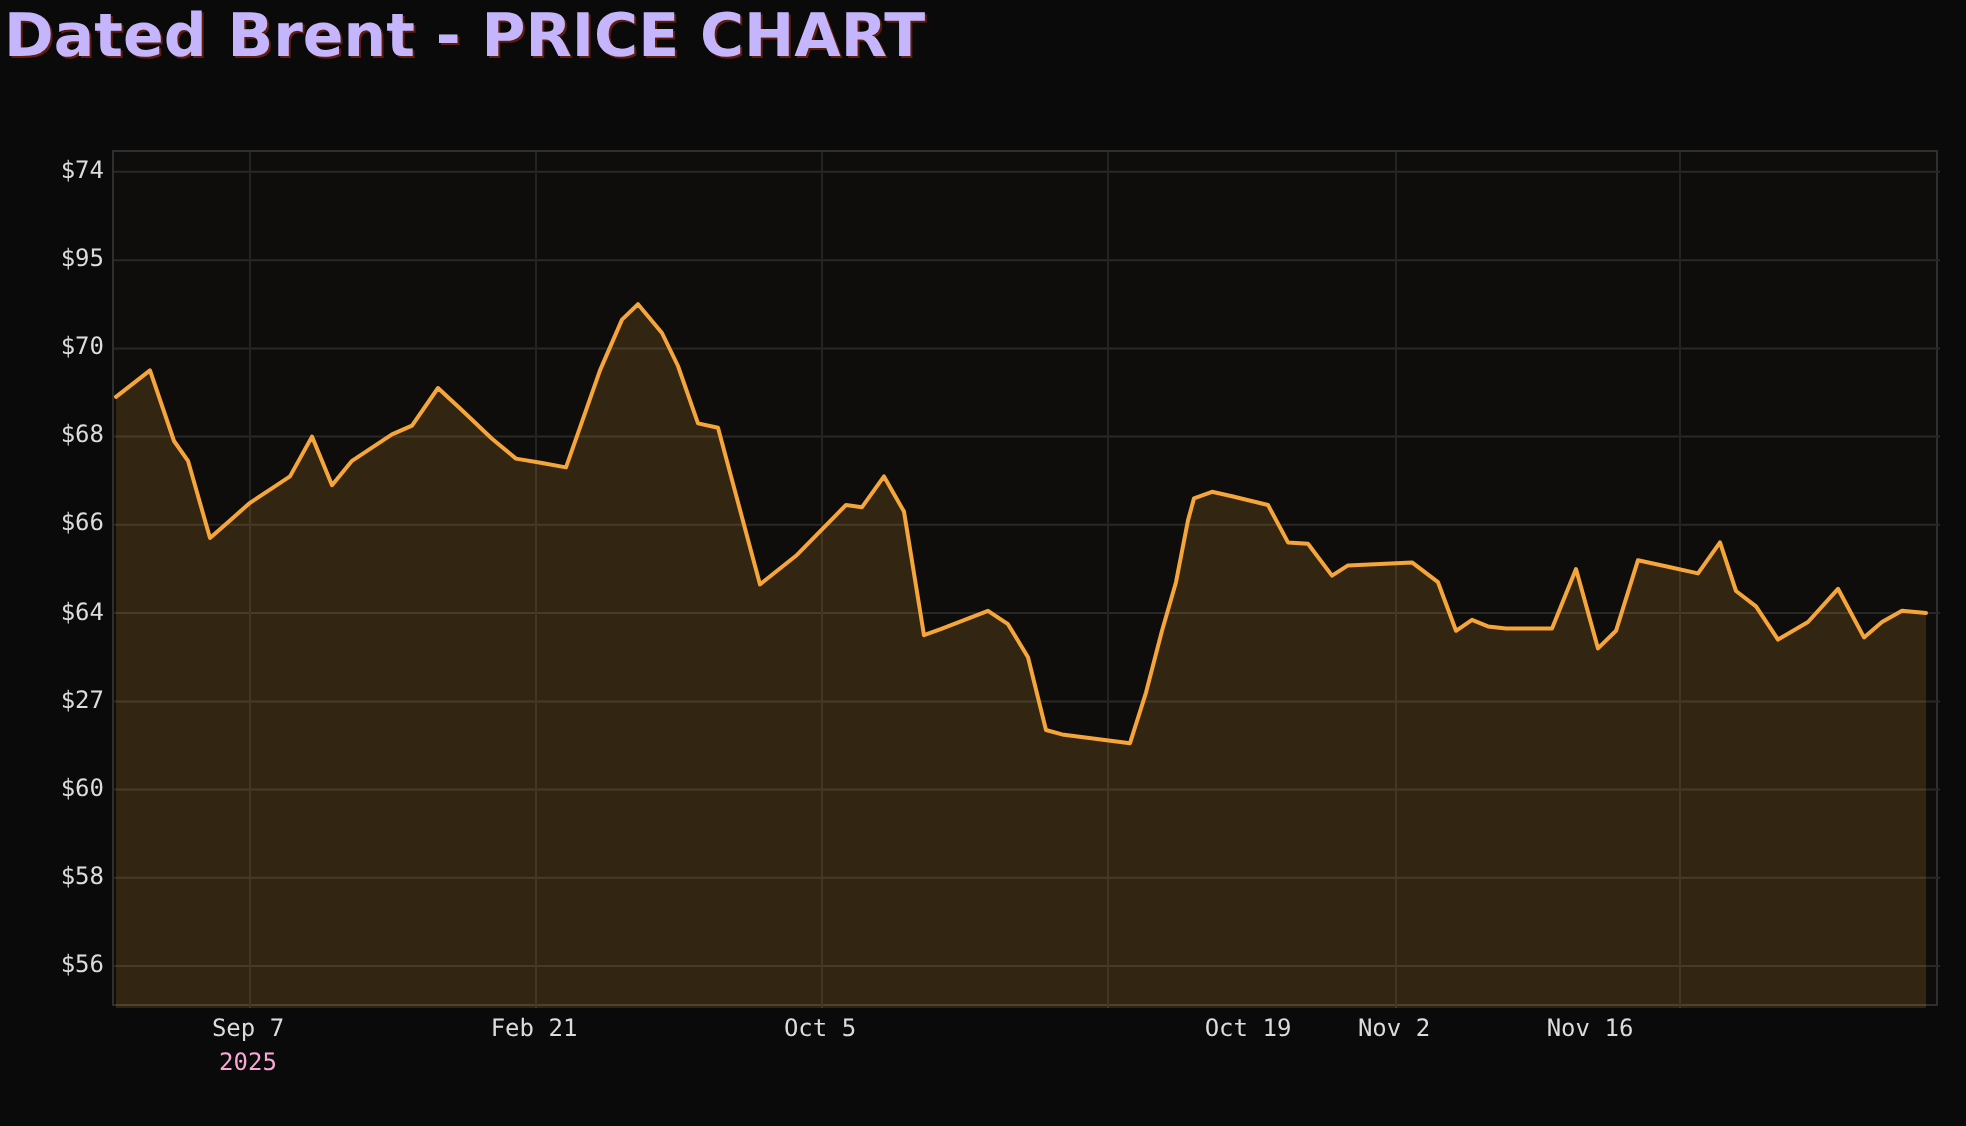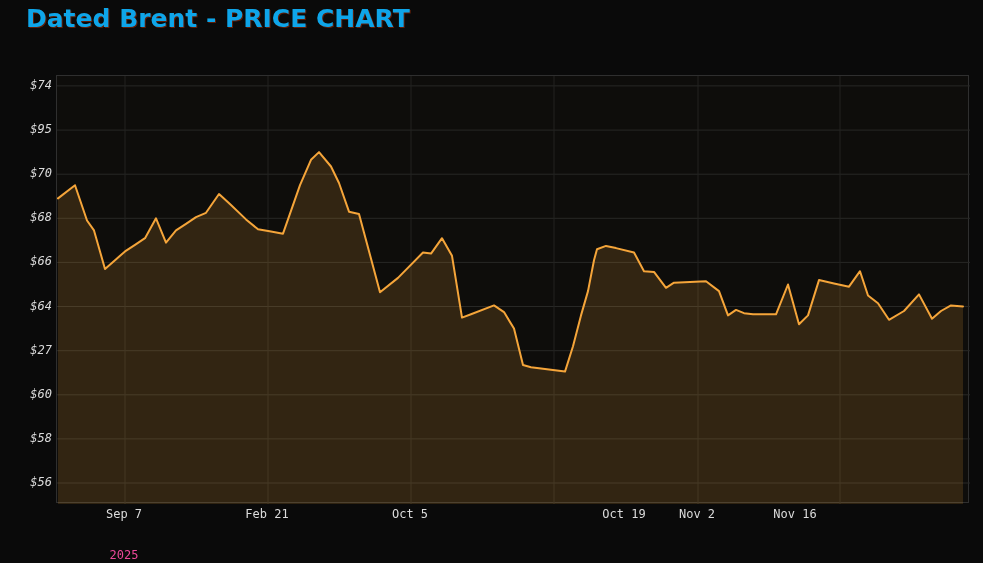--- a/index.html
+++ b/index.html
@@ -4,58 +4,58 @@
 <style>
   html,body{margin:0;padding:0;}
   body{
     width:983px;height:563px;
     background:#0a0a0a;
     position:relative;
     overflow:hidden;
     font-family:"DejaVu Sans", sans-serif;
   }
   .page-title{
-    position:absolute;left:26px;top:4px;
-    font-size:25px;line-height:30px;font-weight:700;
-    color:#0ea5e9;
+    position:absolute;left:2px;top:4px;
+    font-size:30px;line-height:30px;font-weight:700;
+    color:#c4b5fd;
     text-shadow:1px 1px 0 rgba(170,45,5,0.55);
     letter-spacing:0px;
     white-space:nowrap;
   }
   .chart-wrap{position:absolute;left:0;top:0;width:983px;height:563px;}
   .plot-area{
     position:absolute;left:56px;top:75px;width:913px;height:428px;
     background:#0e0d0b;
     border:1px solid #2f2f2f;
     box-sizing:border-box;
   }
   .plot-area svg{position:absolute;left:0;top:0;}
-  .y-axis{position:absolute;left:0;top:0;width:52px;height:412px;font-style:italic;}
+  .y-axis{position:absolute;left:0;top:0;width:52px;height:412px;}
   .y-axis .tick{
     position:absolute;right:0;width:52px;height:14px;
     text-align:right;
     font-family:"DejaVu Sans Mono", monospace;
     font-size:12px;line-height:14px;
     color:#dcdcdc;
   }
   .x-axis{position:absolute;left:0;top:0;width:983px;height:497px;pointer-events:none;}
   .x-axis .tick{
     position:absolute;top:507px;
     transform:translateX(-50%);
     font-family:"DejaVu Sans Mono", monospace;
     font-size:12px;line-height:14px;
     color:#dcdcdc;
     white-space:nowrap;
   }
   .x-axis .sub{
-    position:absolute;top:548px;
+    position:absolute;top:524px;
     transform:translateX(-50%);
     font-family:"DejaVu Sans Mono", monospace;
     font-size:12px;line-height:14px;
-    color:#ec4899;
+    color:#f9a8d4;
     white-space:nowrap;
   }
 </style>
 </head>
 <body>
 
 <div class="chart-wrap">
 
   <div class="page-title">Dated Brent - PRICE CHART</div>
 

